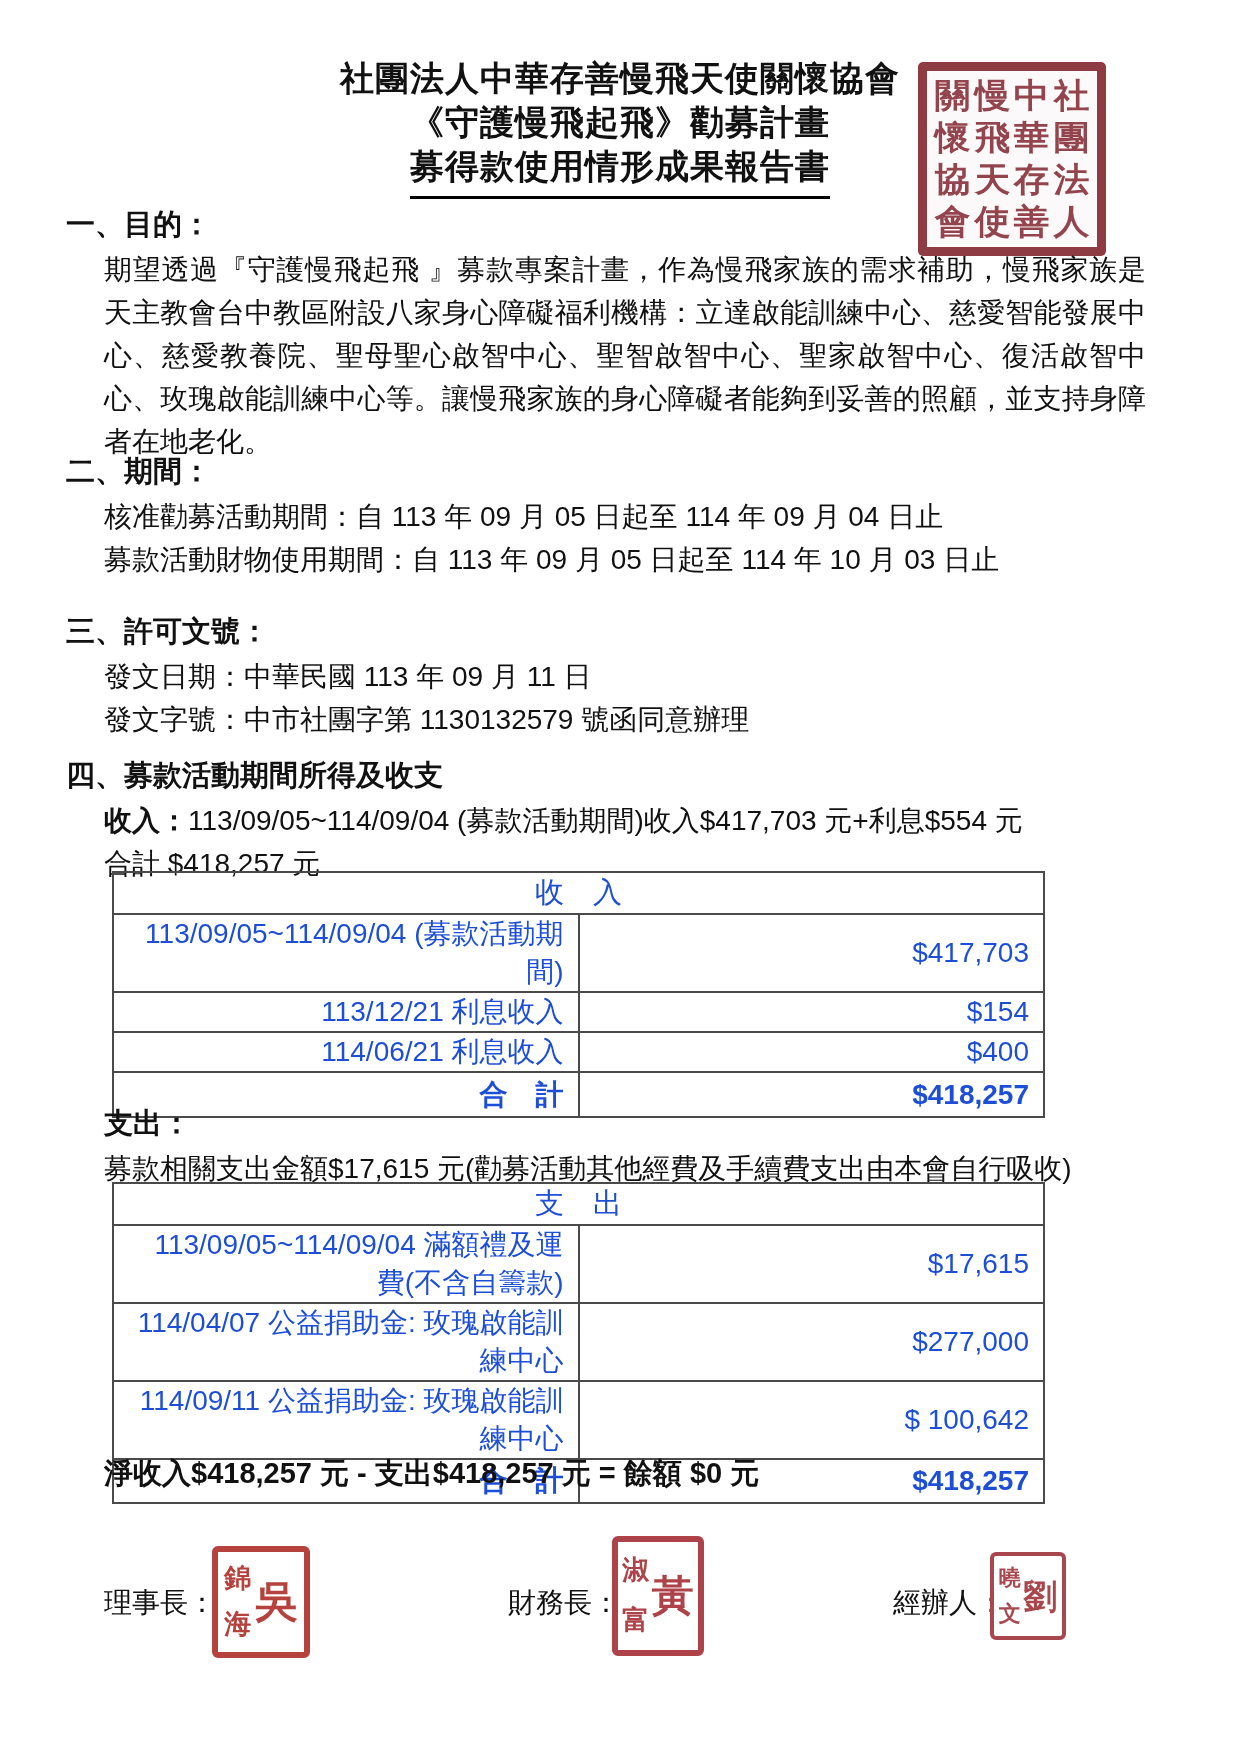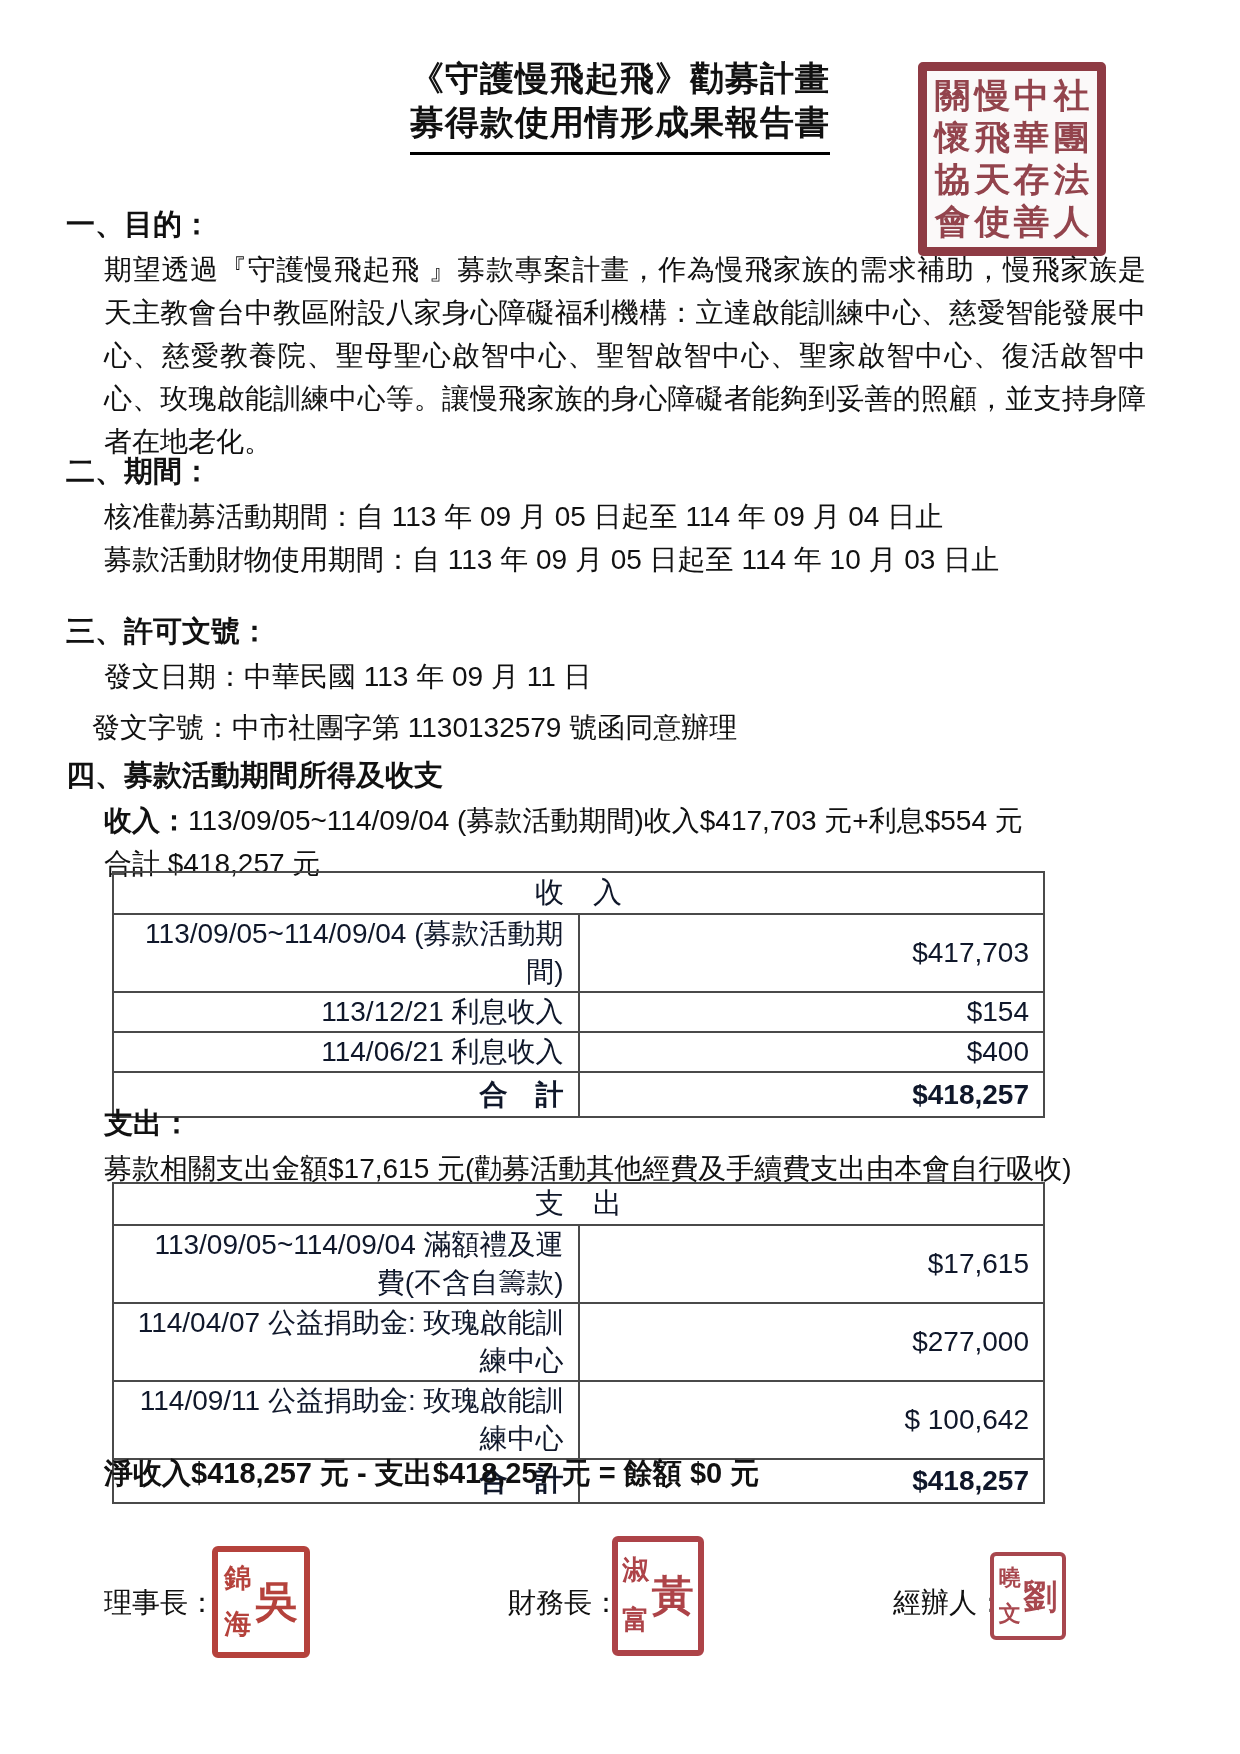--- a/index.html
+++ b/index.html
@@ -28,21 +28,21 @@
     transform:scale(1.08,1.02); filter:blur(0.3px); opacity:0.95;
   }
 
   .sec-heading { font-size:29px; font-weight:bold; line-height:38px; }
   .body-text  { font-size:28px; line-height:43px; }
   .para { width:1042px; text-align:justify; }
 
   
   .fin-table {
     border-collapse:collapse; width:933px; table-layout:fixed;
-    font-size:28px; color:#0f172a;
+    font-size:28px; color:#1d4ed8;
   }
   .fin-table td { border:2px solid #4a4a4a; padding:0 14px; height:40px; }
   .fin-table .hdr td { text-align:center; font-size:29px; height:40px; }
   .fin-table .desc { text-align:right; }
   .fin-table .amt { text-align:right; }
   .fin-table .total td { font-weight:bold; }
   .income-table .desc { width:548px; }
   .expense-table .desc { width:658px; }
 
   .bold { font-weight:bold; }
@@ -64,20 +64,21 @@
   .person-seal .small { font-size:27px; font-weight:bold; line-height:1.15; }
   .seal-3 .big { font-size:34px; }
   .seal-3 .small { font-size:22px; }
 </style>
 </head>
 <body>
 
 <div class="page">
 
   <div class="abs title-block">
+    <div class="title-line">社團法人中華存善慢飛天使關懷協會</div>
     <div class="title-line">《守護慢飛起飛》勸募計畫</div>
     <div class="title-line"><span class="title-underline">募得款使用情形成果報告書</span></div>
   </div>
 
   <div class="abs org-seal">
     <div class="col">
       <span>社</span>
       <span>團</span>
       <span>法</span>
       <span>人</span>
@@ -104,21 +105,21 @@
 
   <div class="abs sec-heading" style="top:205px; left:66px;">一、目的：</div>
   <div class="abs body-text para" style="top:248px; left:104px;">期望透過『守護慢飛起飛 』募款專案計畫，作為慢飛家族的需求補助，慢飛家族是天主教會台中教區附設八家身心障礙福利機構：立達啟能訓練中心、慈愛智能發展中心、慈愛教養院、聖母聖心啟智中心、聖智啟智中心、聖家啟智中心、復活啟智中心、玫瑰啟能訓練中心等。讓慢飛家族的身心障礙者能夠到妥善的照顧，並支持身障者在地老化。</div>
 
   <div class="abs sec-heading" style="top:452px; left:66px;">二、期間：</div>
   <div class="abs body-text" style="top:495px; left:104px;">核准勸募活動期間：自 113 年 09 月 05 日起至 114 年 09 月 04 日止</div>
   <div class="abs body-text" style="top:538px; left:104px;">募款活動財物使用期間：自 113 年 09 月 05 日起至 114 年 10 月 03 日止</div>
 
   <div class="abs sec-heading" style="top:612px; left:66px;">三、許可文號：</div>
   <div class="abs body-text" style="top:655px; left:104px;">發文日期：中華民國 113 年 09 月 11 日</div>
-  <div class="abs body-text" style="top:698px; left:92px;margin-top:8px;">發文字號：中市社團字第 1130132579 號函同意辦理</div>
+  <div class="abs body-text" style="top:698px; left:104px;">發文字號：中市社團字第 1130132579 號函同意辦理</div>
 
   <div class="abs sec-heading" style="top:756px; left:66px;">四、募款活動期間所得及收支</div>
   <div class="abs body-text" style="top:799px; left:104px;">
     <span class="bold">收入：</span><span>113/09/05~114/09/04 (募款活動期間)收入$417,703 元+利息$554 元</span>
   </div>
   <div class="abs body-text" style="top:842px; left:104px;">合計  $418,257 元</div>
 
   <table class="abs fin-table income-table" style="top:871px; left:112px;">
     <tbody>
         <tr class="hdr">

